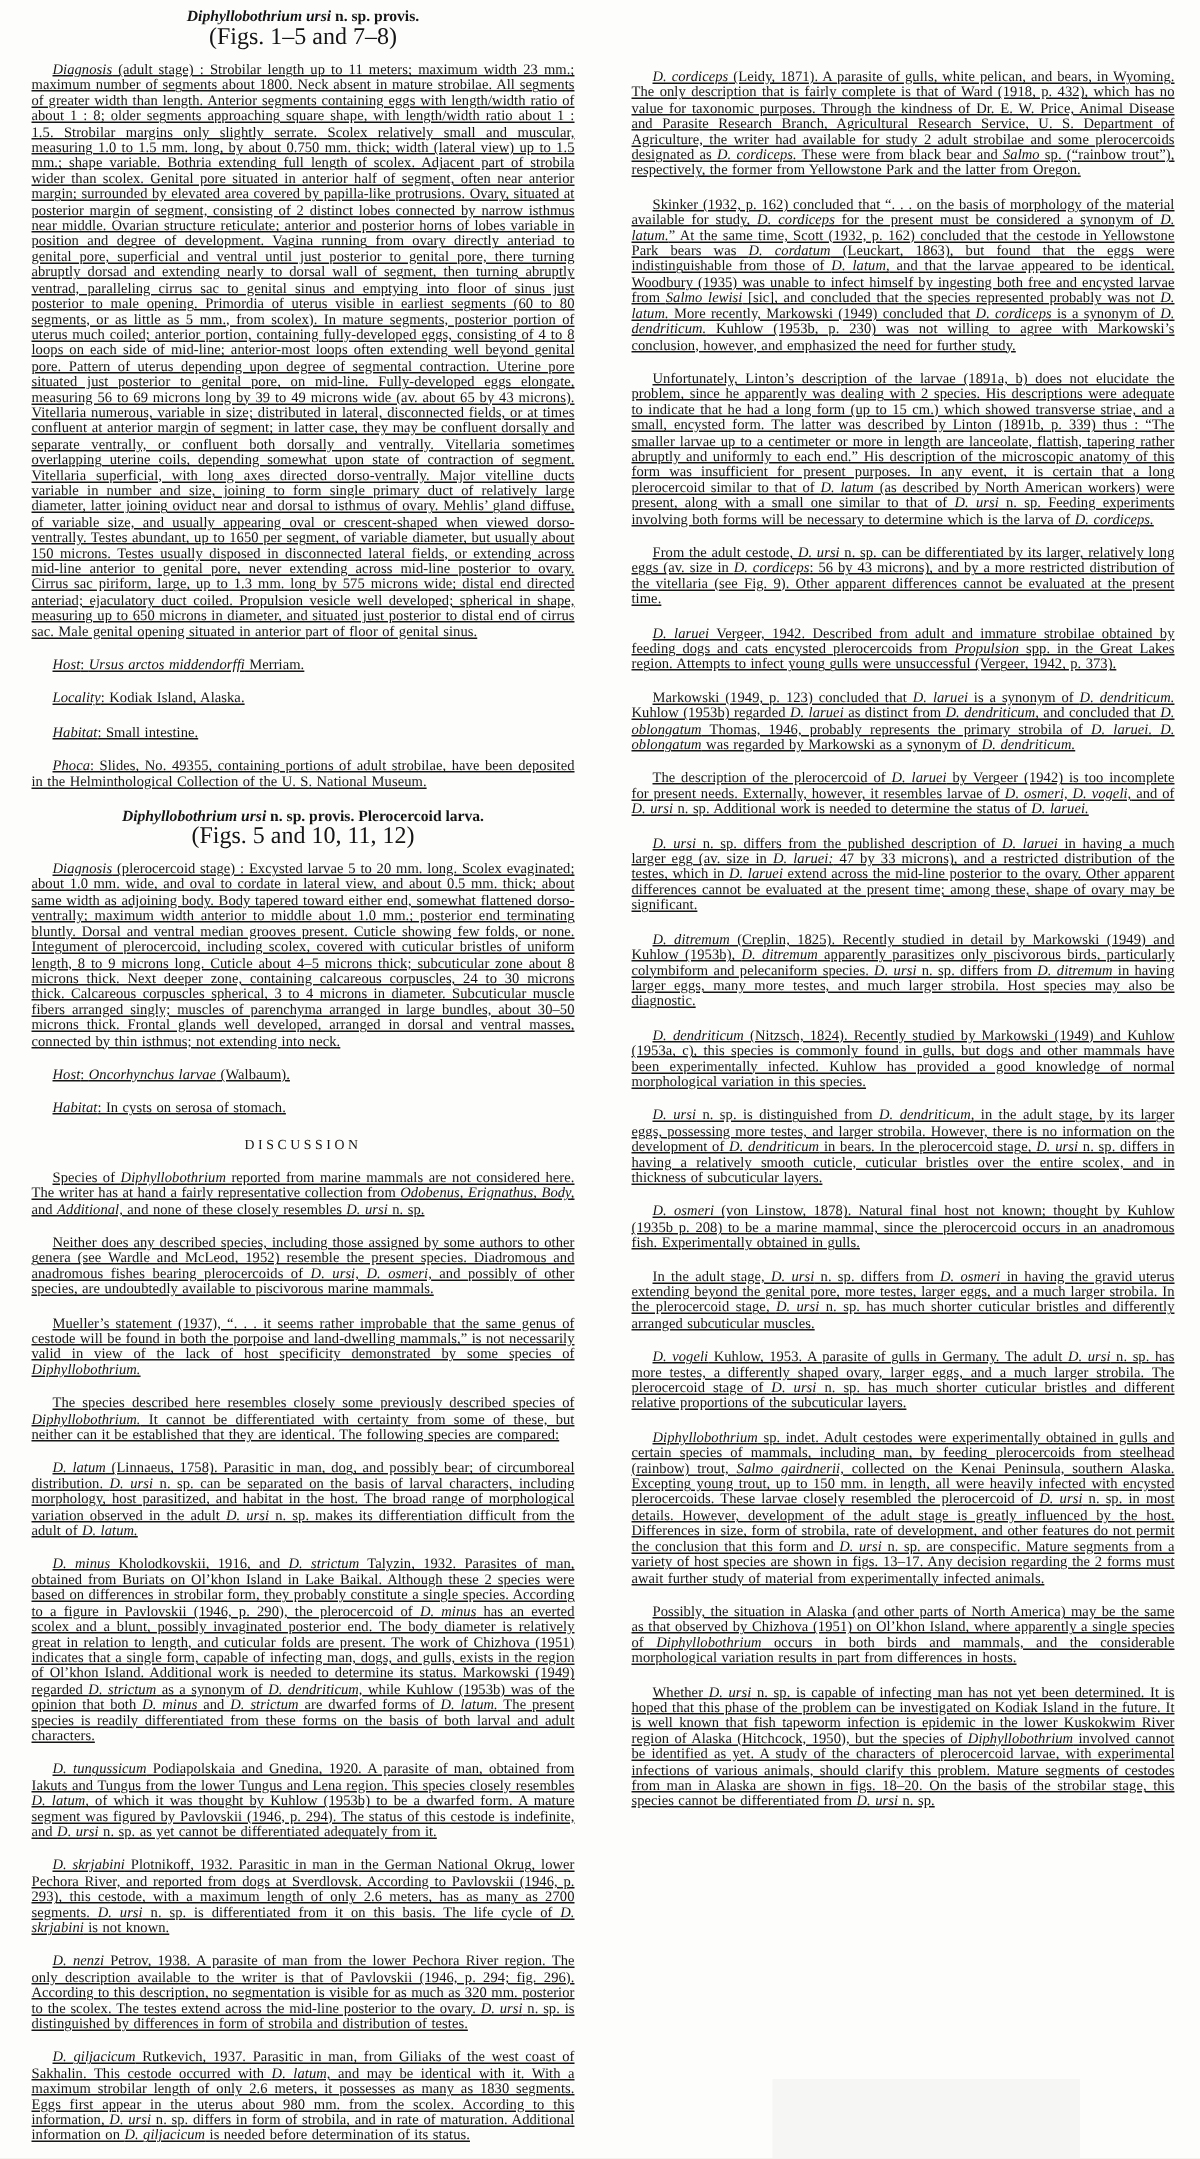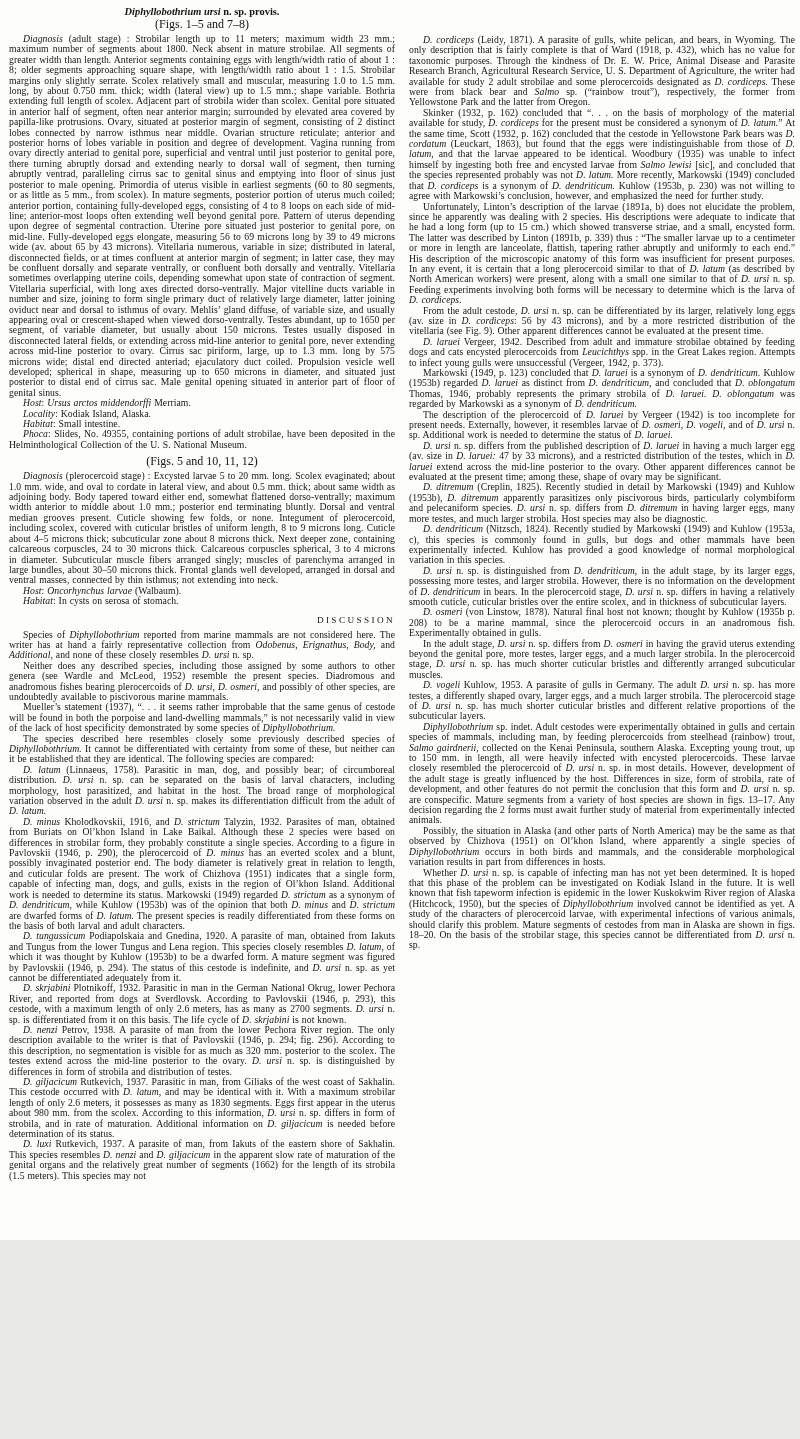--- a/index.html
+++ b/index.html
@@ -1,37 +1,37 @@
 <!DOCTYPE html>
 <html><head>
 <meta charset="utf-8">
 <style>
   html,body{margin:0;padding:0;background:#e9e9e6;}
   .page{
-    position:relative;width:800px;height:1240px;background:#fdfdfc;
+    position:relative;width:800px;height:1439px;background:#fdfdfc;
     box-sizing:border-box;padding:2px 7px 0 9px;
     display:flex;gap:14px;overflow:hidden;
     font-family:"Liberation Serif","DejaVu Serif",serif;color:#151515;
   }
   .col{width:386px;flex:0 0 386px;box-sizing:border-box;}
   .col-right{padding-top:33px;}
   .para{
-    margin:0;font-size:9.7px;line-height:10.4px;
-    text-align:justify;text-indent:14px;word-spacing:0.45px;letter-spacing:0.05px;
+    margin:12px;font-size:9.7px;line-height:10.4px;
+    text-align:justify;text-indent:14px;word-spacing:0.45px;letter-spacing:0.05px;text-decoration:underline;
   }
   .para.noindent{text-indent:0;}
   .species-title{
     text-align:center;font-weight:700;font-size:10.4px;line-height:12px;
     margin:4px 0 1px;
   }
-  .figs-line{text-align:center;font-size:12px;line-height:11px;margin:0 0 4px;}
+  .figs-line{text-align:center;font-size:16px;line-height:11px;margin:0 0 4px;}
   .heading-block{margin-top:6px;}
   .heading-block.first{margin-top:0;}
   .discussion-heading{
-    text-align:right;font-size:9.2px;letter-spacing:2.4px;line-height:12px;
+    text-align:center;font-size:9.2px;letter-spacing:2.4px;line-height:12px;
     margin:7px 0 4px;
   }
   .scan-artifact{
     position:absolute;left:515px;top:1386px;width:205px;height:53px;
     background:#f6f6f4;
   }
   i{font-style:italic;}
 </style>
 </head>
 <body>
@@ -48,20 +48,21 @@
     <p class="para"><i>Diagnosis</i> (adult stage) : Strobilar length up to 11 meters; maximum width 23 mm.; maximum number of segments about 1800.  Neck absent in mature strobilae.  All segments of greater width than length.  Anterior segments containing eggs with length/width ratio of about 1 : 8; older segments approaching square shape, with length/width ratio about 1 : 1.5.  Strobilar margins only slightly serrate.  Scolex relatively small and muscular, measuring 1.0 to 1.5 mm. long, by about 0.750 mm. thick; width (lateral view) up to 1.5 mm.; shape variable.  Bothria extending full length of scolex.  Adjacent part of strobila wider than scolex.  Genital pore situated in anterior half of segment, often near anterior margin; surrounded by elevated area covered by papilla-like protrusions.  Ovary, situated at posterior margin of segment, consisting of 2 distinct lobes connected by narrow isthmus near middle.  Ovarian structure reticulate; anterior and posterior horns of lobes variable in position and degree of development.  Vagina running from ovary directly anteriad to genital pore, superficial and ventral until just posterior to genital pore, there turning abruptly dorsad and extending nearly to dorsal wall of segment, then turning abruptly ventrad, paralleling cirrus sac to genital sinus and emptying into floor of sinus just posterior to male opening.  Primordia of uterus visible in earliest segments (60 to 80 segments, or as little as 5 mm., from scolex).  In mature segments, posterior portion of uterus much coiled; anterior portion, containing fully-developed eggs, consisting of 4 to 8 loops on each side of mid-line; anterior-most loops often extending well beyond genital pore.  Pattern of uterus depending upon degree of segmental contraction.  Uterine pore situated just posterior to genital pore, on mid-line.  Fully-developed eggs elongate, measuring 56 to 69 microns long by 39 to 49 microns wide (av. about 65 by 43 microns).  Vitellaria numerous, variable in size; distributed in lateral, disconnected fields, or at times confluent at anterior margin of segment; in latter case, they may be confluent dorsally and separate ventrally, or confluent both dorsally and ventrally.  Vitellaria sometimes overlapping uterine coils, depending somewhat upon state of contraction of segment.  Vitellaria superficial, with long axes directed dorso-ventrally.  Major vitelline ducts variable in number and size, joining to form single primary duct of relatively large diameter, latter joining oviduct near and dorsal to isthmus of ovary.  Mehlis’ gland diffuse, of variable size, and usually appearing oval or crescent-shaped when viewed dorso-ventrally.  Testes abundant, up to 1650 per segment, of variable diameter, but usually about 150 microns.  Testes usually disposed in disconnected lateral fields, or extending across mid-line anterior to genital pore, never extending across mid-line posterior to ovary.  Cirrus sac piriform, large, up to 1.3 mm. long by 575 microns wide; distal end directed anteriad; ejaculatory duct coiled.  Propulsion vesicle well developed; spherical in shape, measuring up to 650 microns in diameter, and situated just posterior to distal end of cirrus sac.  Male genital opening situated in anterior part of floor of genital sinus.</p>
 
     <div>
         <p class="para"><i>Host</i>: <i>Ursus arctos middendorffi</i> Merriam.</p>
         <p class="para"><i>Locality</i>: Kodiak Island, Alaska.</p>
         <p class="para"><i>Habitat</i>: Small intestine.</p>
         <p class="para"><i>Phoca</i>: Slides, No. 49355, containing portions of adult strobilae, have been deposited in the Helminthological Collection of the U. S. National Museum.</p>
       </div>
 
     <div class="heading-block">
+      <div class="species-title"><i>Diphyllobothrium ursi</i> n. sp. provis.  Plerocercoid larva.</div>
       <div class="figs-line">(Figs. 5 and 10, 11, 12)</div>
     </div>
 
     <p class="para"><i>Diagnosis</i> (plerocercoid stage) : Excysted larvae 5 to 20 mm. long.  Scolex evaginated; about 1.0 mm. wide, and oval to cordate in lateral view, and about 0.5 mm. thick; about same width as adjoining body.  Body tapered toward either end, somewhat flattened dorso-ventrally; maximum width anterior to middle about 1.0 mm.; posterior end terminating bluntly.  Dorsal and ventral median grooves present.  Cuticle showing few folds, or none.  Integument of plerocercoid, including scolex, covered with cuticular bristles of uniform length, 8 to 9 microns long.  Cuticle about 4–5 microns thick; subcuticular zone about 8 microns thick.  Next deeper zone, containing calcareous corpuscles, 24 to 30 microns thick.  Calcareous corpuscles spherical, 3 to 4 microns in diameter.  Subcuticular muscle fibers arranged singly; muscles of parenchyma arranged in large bundles, about 30–50 microns thick.  Frontal glands well developed, arranged in dorsal and ventral masses, connected by thin isthmus; not extending into neck.</p>
 
     <div>
         <p class="para"><i>Host</i>: <i>Oncorhynchus larvae</i> (Walbaum).</p>
         <p class="para"><i>Habitat</i>: In cysts on serosa of stomach.</p>
       </div>
 
@@ -82,21 +83,21 @@
       </div>
 
   </section>
 
   <section class="col col-right">
     <div>
         <p class="para"><i>D. cordiceps</i> (Leidy, 1871).  A parasite of gulls, white pelican, and bears, in Wyoming.  The only description that is fairly complete is that of Ward (1918, p. 432), which has no value for taxonomic purposes.  Through the kindness of Dr. E. W. Price, Animal Disease and Parasite Research Branch, Agricultural Research Service, U. S. Department of Agriculture, the writer had available for study 2 adult strobilae and some plerocercoids designated as <i>D. cordiceps.</i>  These were from black bear and <i>Salmo</i> sp. (“rainbow trout”), respectively, the former from Yellowstone Park and the latter from Oregon.</p>
         <p class="para">Skinker (1932, p. 162) concluded that “. . . on the basis of morphology of the material available for study, <i>D. cordiceps</i> for the present must be considered a synonym of <i>D. latum.</i>”  At the same time, Scott (1932, p. 162) concluded that the cestode in Yellowstone Park bears was <i>D. cordatum</i> (Leuckart, 1863), but found that the eggs were indistinguishable from those of <i>D. latum,</i> and that the larvae appeared to be identical.  Woodbury (1935) was unable to infect himself by ingesting both free and encysted larvae from <i>Salmo lewisi</i> [sic], and concluded that the species represented probably was not <i>D. latum.</i>  More recently, Markowski (1949) concluded that <i>D. cordiceps</i> is a synonym of <i>D. dendriticum.</i>  Kuhlow (1953b, p. 230) was not willing to agree with Markowski’s conclusion, however, and emphasized the need for further study.</p>
         <p class="para">Unfortunately, Linton’s description of the larvae (1891a, b) does not elucidate the problem, since he apparently was dealing with 2 species.  His descriptions were adequate to indicate that he had a long form (up to 15 cm.) which showed transverse striae, and a small, encysted form.  The latter was described by Linton (1891b, p. 339) thus : “The smaller larvae up to a centimeter or more in length are lanceolate, flattish, tapering rather abruptly and uniformly to each end.”  His description of the microscopic anatomy of this form was insufficient for present purposes.  In any event, it is certain that a long plerocercoid similar to that of <i>D. latum</i> (as described by North American workers) were present, along with a small one similar to that of <i>D. ursi</i> n. sp.   Feeding experiments involving both forms will be necessary to determine which is the larva of <i>D. cordiceps.</i></p>
         <p class="para">From the adult cestode, <i>D. ursi</i> n. sp. can be differentiated by its larger, relatively long eggs (av. size in <i>D. cordiceps</i>: 56 by 43 microns), and by a more restricted distribution of the vitellaria (see Fig. 9).  Other apparent differences cannot be evaluated at the present time.</p>
-        <p class="para"><i>D. laruei</i> Vergeer, 1942.  Described from adult and immature strobilae obtained by feeding dogs and cats encysted plerocercoids from <i>Leucichthys</i> spp. in the Great Lakes region.  Attempts to infect young gulls were unsuccessful (Vergeer, 1942, p. 373).</p>
+        <p class="para"><i>D. laruei</i> Vergeer, 1942.  Described from adult and immature strobilae obtained by feeding dogs and cats encysted plerocercoids from <i>Propulsion</i> spp. in the Great Lakes region.  Attempts to infect young gulls were unsuccessful (Vergeer, 1942, p. 373).</p>
         <p class="para">Markowski (1949, p. 123) concluded that <i>D. laruei</i> is a synonym of <i>D. dendriticum.</i>  Kuhlow (1953b) regarded <i>D. laruei</i> as distinct from <i>D. dendriticum,</i> and concluded that <i>D. oblongatum</i> Thomas, 1946, probably represents the primary strobila of <i>D. laruei.</i>  <i>D. oblongatum</i> was regarded by Markowski as a synonym of <i>D. dendriticum.</i></p>
         <p class="para">The description of the plerocercoid of <i>D. laruei</i> by Vergeer (1942) is too incomplete for present needs.  Externally, however, it resembles larvae of <i>D. osmeri,</i> <i>D. vogeli,</i> and of <i>D. ursi</i> n. sp.  Additional work is needed to determine the status of <i>D. laruei.</i></p>
         <p class="para"><i>D. ursi</i> n. sp. differs from the published description of <i>D. laruei</i> in having a much larger egg (av. size in <i>D. laruei:</i> 47 by 33 microns), and a restricted distribution of the testes, which in <i>D. laruei</i> extend across the mid-line posterior to the ovary.  Other apparent differences cannot be evaluated at the present time; among these, shape of ovary may be significant.</p>
         <p class="para"><i>D. ditremum</i> (Creplin, 1825).  Recently studied in detail by Markowski (1949) and Kuhlow (1953b), <i>D. ditremum</i> apparently parasitizes only piscivorous birds, particularly colymbiform and pelecaniform species.  <i>D. ursi</i> n. sp. differs from <i>D. ditremum</i> in having larger eggs, many more testes, and much larger strobila.  Host species may also be diagnostic.</p>
         <p class="para"><i>D. dendriticum</i> (Nitzsch, 1824).  Recently studied by Markowski (1949) and Kuhlow (1953a, c), this species is commonly found in gulls, but dogs and other mammals have been experimentally infected.  Kuhlow has provided a good knowledge of normal morphological variation in this species.</p>
         <p class="para"><i>D. ursi</i> n. sp. is distinguished from <i>D. dendriticum,</i> in the adult stage, by its larger eggs, possessing more testes, and larger strobila.  However, there is no information on the development of <i>D. dendriticum</i> in bears.  In the plerocercoid stage, <i>D. ursi</i> n. sp. differs in having a relatively smooth cuticle, cuticular bristles over the entire scolex, and in thickness of subcuticular layers.</p>
         <p class="para"><i>D. osmeri</i> (von Linstow, 1878).  Natural final host not known; thought by Kuhlow (1935b p. 208) to be a marine mammal, since the plerocercoid occurs in an anadromous fish.  Experimentally obtained in gulls.</p>
         <p class="para">In the adult stage, <i>D. ursi</i> n. sp. differs from <i>D. osmeri</i> in having the gravid uterus extending beyond the genital pore, more testes, larger eggs, and a much larger strobila.  In the plerocercoid stage, <i>D. ursi</i> n. sp. has much shorter cuticular bristles and differently arranged subcuticular muscles.</p>
         <p class="para"><i>D. vogeli</i> Kuhlow, 1953.  A parasite of gulls in Germany.  The adult <i>D. ursi</i> n. sp. has more testes, a differently shaped ovary, larger eggs, and a much larger strobila.  The plerocercoid stage of <i>D. ursi</i> n. sp. has much shorter cuticular bristles and different relative proportions of the subcuticular layers.</p>
         <p class="para"><i>Diphyllobothrium</i> sp. indet.  Adult cestodes were experimentally obtained in gulls and certain species of mammals, including man, by feeding plerocercoids from steelhead (rainbow) trout, <i>Salmo gairdnerii,</i> collected on the Kenai Peninsula, southern Alaska.  Excepting young trout, up to 150 mm. in length, all were heavily infected with encysted plerocercoids.  These larvae closely resembled the plerocercoid of <i>D. ursi</i> n. sp. in most details.  However, development of the adult stage is greatly influenced by the host.  Differences in size, form of strobila, rate of development, and other features do not permit the conclusion that this form and <i>D. ursi</i> n. sp. are conspecific.  Mature segments from a variety of host species are shown in figs. 13–17.  Any decision regarding the 2 forms must await further study of material from experimentally infected animals.</p>

